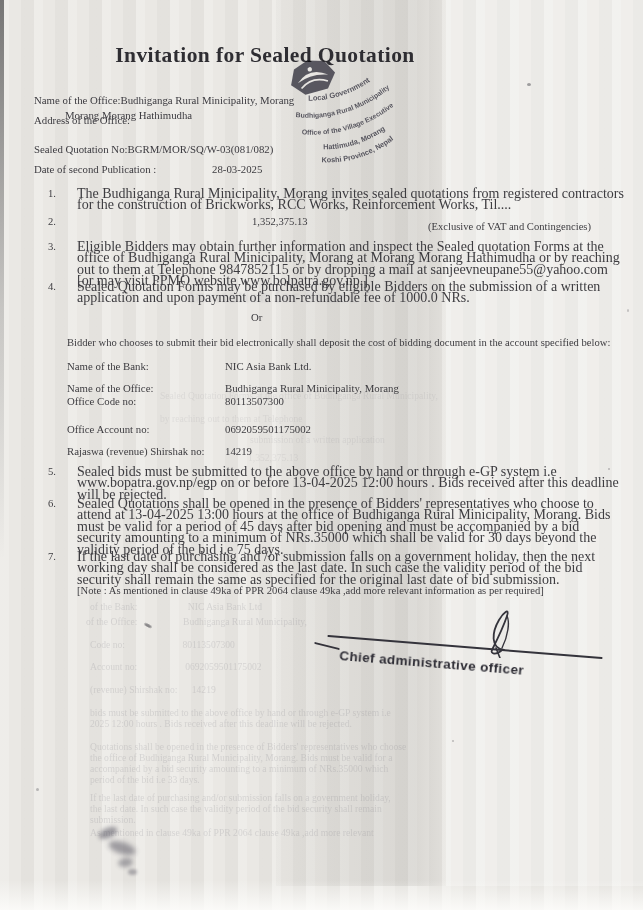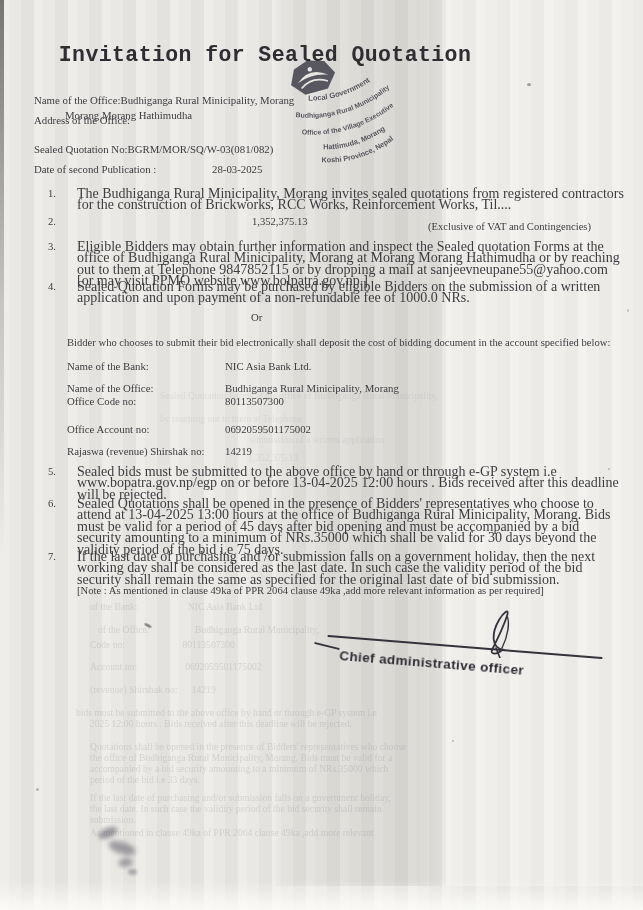--- a/index.html
+++ b/index.html
@@ -14,21 +14,21 @@
   .band-mid{position:absolute;left:276px;top:0;width:170px;height:886px;pointer-events:none;
     background:linear-gradient(90deg, rgba(106,104,98,.04), rgba(106,104,98,.10) 45%, rgba(106,104,98,.13) 82%, rgba(106,104,98,.02));}
   .band-right{position:absolute;left:446px;top:0;width:197px;height:886px;background:rgba(255,255,255,.28);pointer-events:none;}
   .edge-left{position:absolute;left:0;top:0;width:4px;height:560px;
     background:linear-gradient(180deg, rgba(20,20,22,.55), rgba(20,20,22,.18) 55%, rgba(20,20,22,0));pointer-events:none;}
   .band-bottom{position:absolute;left:0;bottom:0;width:643px;height:30px;
     background:linear-gradient(180deg, rgba(255,255,255,0), rgba(253,253,251,.85));pointer-events:none;}
   .doc{position:absolute;inset:0;filter:blur(.25px);}
 
   .title{position:absolute;left:0;top:43px;width:530px;margin:0;text-align:center;
-    font-size:21.5px;font-weight:bold;letter-spacing:.4px;color:#2e2d32;font-family:Liberation Mono, monospace;}
+    font-size:21.5px;font-weight:bold;letter-spacing:.4px;color:#2e2d32;}
 
   .hline{position:absolute;left:34px;font-size:10.8px;color:#3c3b40;}
   .h1{top:94px;} .h2{top:114px;} .h3{top:109px;margin-left:31px;} .h4{top:143px;} .h5{top:163px;}
   .pubdate{position:absolute;left:212px;top:163px;font-size:10.8px;}
 
   .num{position:absolute;left:48px;font-size:10.6px;}
   .itext{position:absolute;left:77px;width:548px;font-size:14px;line-height:11.4px;text-align:left;}
   .n1,.t1{top:188px;} .n2,.t2{top:216px;} .n3,.t3{top:241px;} .n4,.t4{top:281px;}
   .n5,.t5{top:466px;} .n6,.t6{top:498px;} .n7,.t7{top:551px;}
   .amount{position:absolute;left:252px;top:216px;font-size:10.6px;}
@@ -54,22 +54,22 @@
     transform:rotate(14deg);border-radius:2px;}
   .sig-title{position:absolute;left:340px;top:648px;font-family:"Liberation Sans", sans-serif;
     font-weight:bold;font-size:13.5px;letter-spacing:.4px;color:#2f2e36;transform:rotate(4.6deg);
     transform-origin:left top;filter:blur(.3px);}
 
   
   .ghost-big{position:absolute;left:188px;top:287px;font-size:17px;font-weight:bold;
     color:#6a6a74;opacity:.14;filter:blur(1px);letter-spacing:1px;}
   .ghost-line{position:absolute;font-size:9.6px;color:#63626e;opacity:.17;filter:blur(.7px);white-space:pre;}
   .xf{opacity:.10;}
-  .g1{left:90px;top:601px;} .g2{left:98px;top:616px;margin-top:8px;} .g3{left:90px;top:639px;}
-  .g4{left:90px;top:661px;} .g5{left:90px;top:684px;} .g6{left:76px;top:707px;}
+  .g1{left:90px;top:601px;} .g2{left:86px;top:616px;} .g3{left:90px;top:639px;}
+  .g4{left:90px;top:661px;} .g5{left:90px;top:684px;} .g6{left:90px;top:707px;}
   .g7{left:90px;top:718px;} .g8{left:90px;top:741px;} .g9{left:90px;top:752px;}
   .g10{left:90px;top:763px;} .g11{left:90px;top:774px;} .g12{left:90px;top:792px;}
   .g13{left:90px;top:803px;} .g14{left:90px;top:814px;} .g15{left:90px;top:827px;}
   .g16{left:160px;top:390px;} .g17{left:160px;top:413px;} .g18{left:250px;top:434px;}
   .g19{left:248px;top:452px;}
 
   
   .smudge{position:absolute;left:88px;top:818px;width:74px;height:60px;}
   .blob{position:absolute;background:#4a4856;border-radius:50%;}
   .bl1{left:10px;top:10px;width:20px;height:10px;transform:rotate(-25deg);filter:blur(2px);opacity:.5;}

